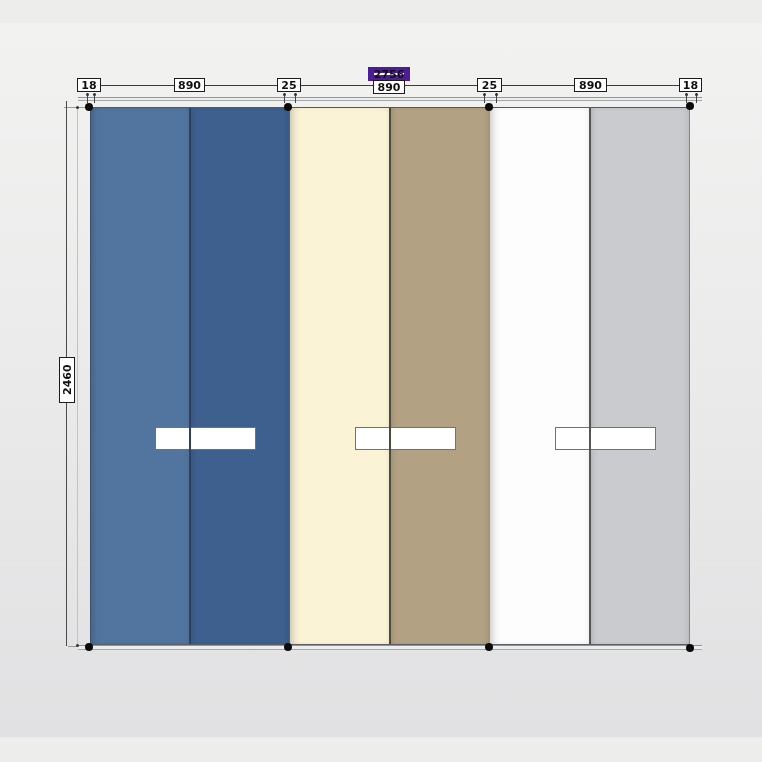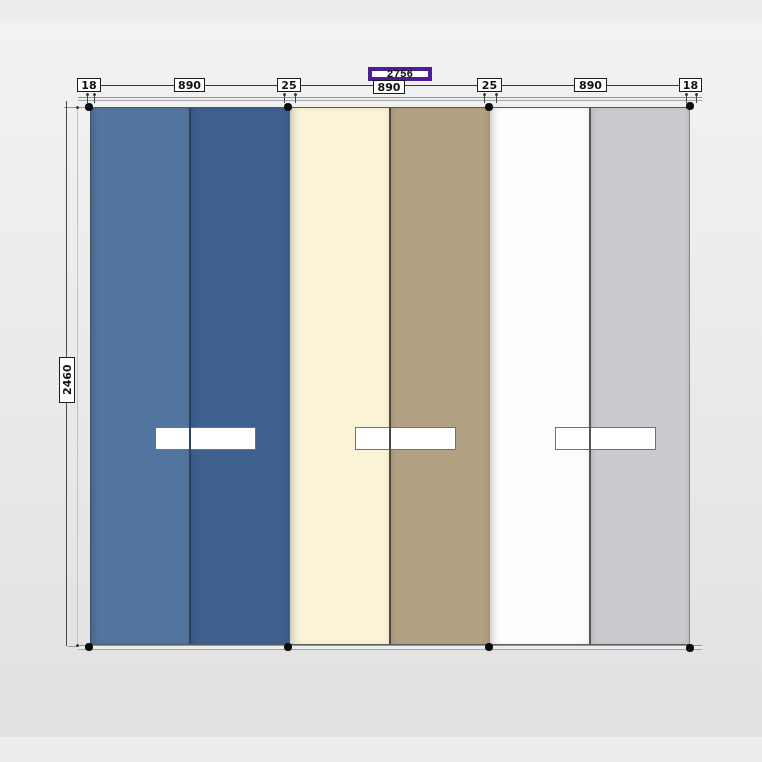--- a/index.html
+++ b/index.html
@@ -8,21 +8,21 @@
   .band{position:absolute;left:0;top:23px;width:762px;height:714px;
         background:linear-gradient(180deg,#f2f2f1 0%,#ebebeb 45%,#e1e1e3 100%);}
 
   
   .dlabel{position:absolute;height:14px;box-sizing:border-box;background:#ffffff;
           border:1.5px solid #1c1c1c;display:flex;align-items:center;justify-content:center;
           font-size:11px;font-weight:bold;color:#111;z-index:10;line-height:1;}
   .lb0{left:77px;top:78px;width:24px;}
   .lb1{left:174px;top:78px;width:31px;}
   .lb2{left:277px;top:78px;width:24px;}
-  .lbT{left:368px;top:67px;width:64px;border:4px solid #4c1d95;z-index:9;font-family:Liberation Mono, monospace;}
+  .lbT{left:368px;top:67px;width:42px;border:6px solid #4c1d95;z-index:9;}
   .lb3{left:373px;top:80px;width:32px;}
   .lb4{left:477px;top:78px;width:25px;}
   .lb5{left:574px;top:78px;width:33px;}
   .lb6{left:679px;top:78px;width:23px;}
   .vlabel{position:absolute;left:59px;top:357px;width:16px;height:46px;box-sizing:border-box;
           background:#fff;border:1.5px solid #1c1c1c;display:flex;align-items:center;justify-content:center;
           font-size:11px;font-weight:bold;color:#111;z-index:10;
           writing-mode:vertical-rl;transform:rotate(180deg);line-height:1;}
 
   

